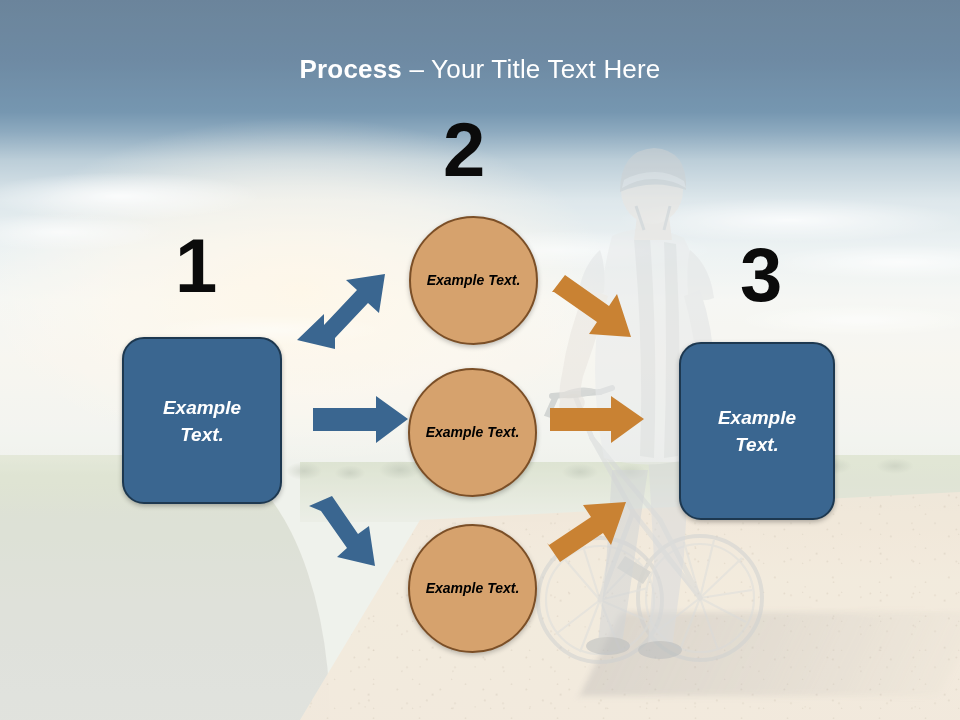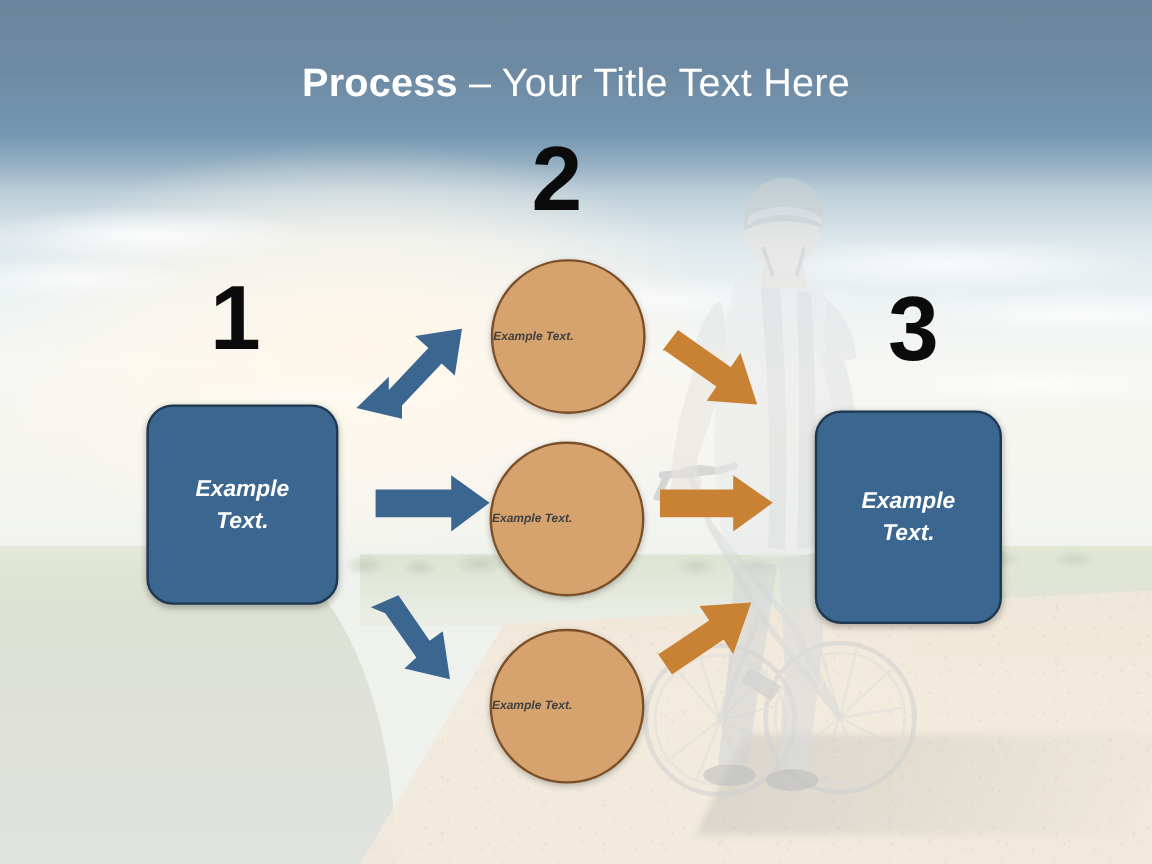--- a/index.html
+++ b/index.html
@@ -155,21 +155,21 @@
   .bg-wash {
     background: rgba(255,255,255,0.30);
   }
 
   
   #title {
     position: absolute;
     left: 0; top: 48px; width: 960px;
     text-align: center;
     color: #ffffff;
-    font-size: 33px;
+    font-size: 26px;
     line-height: 42px;
     letter-spacing: .2px;
     white-space: nowrap;
   }
   #title .strong { font-weight: bold; }
   #title .light  { font-weight: normal; }
 
   
   .step-num {
     position: absolute;
@@ -205,28 +205,29 @@
   .proc-box .label-line { display: block; }
 
   
   .proc-circle {
     position: absolute;
     width: 125px; height: 125px;
     border-radius: 50%;
     background: #d6a26d;
     border: 2px solid #7b4f27;
     box-shadow: 0 2px 5px rgba(0,0,0,0.25);
-    color: #404040;
+    color: #000000;
     font-weight: bold;
     font-style: italic;
-    font-size: 10px;
+    font-size: 14px;
     line-height: 21px;
     text-align: center;
     display: flex;
     align-items: center;
+    justify-content: center;
   }
   #circle-top { left: 409px; top: 216px; }
   #circle-mid { left: 408px; top: 368px; }
   #circle-bot { left: 408px; top: 524px; }
 
   
   .arrow-layer {
     position: absolute; left: 0; top: 0;
     width: 960px; height: 720px;
     pointer-events: none;

